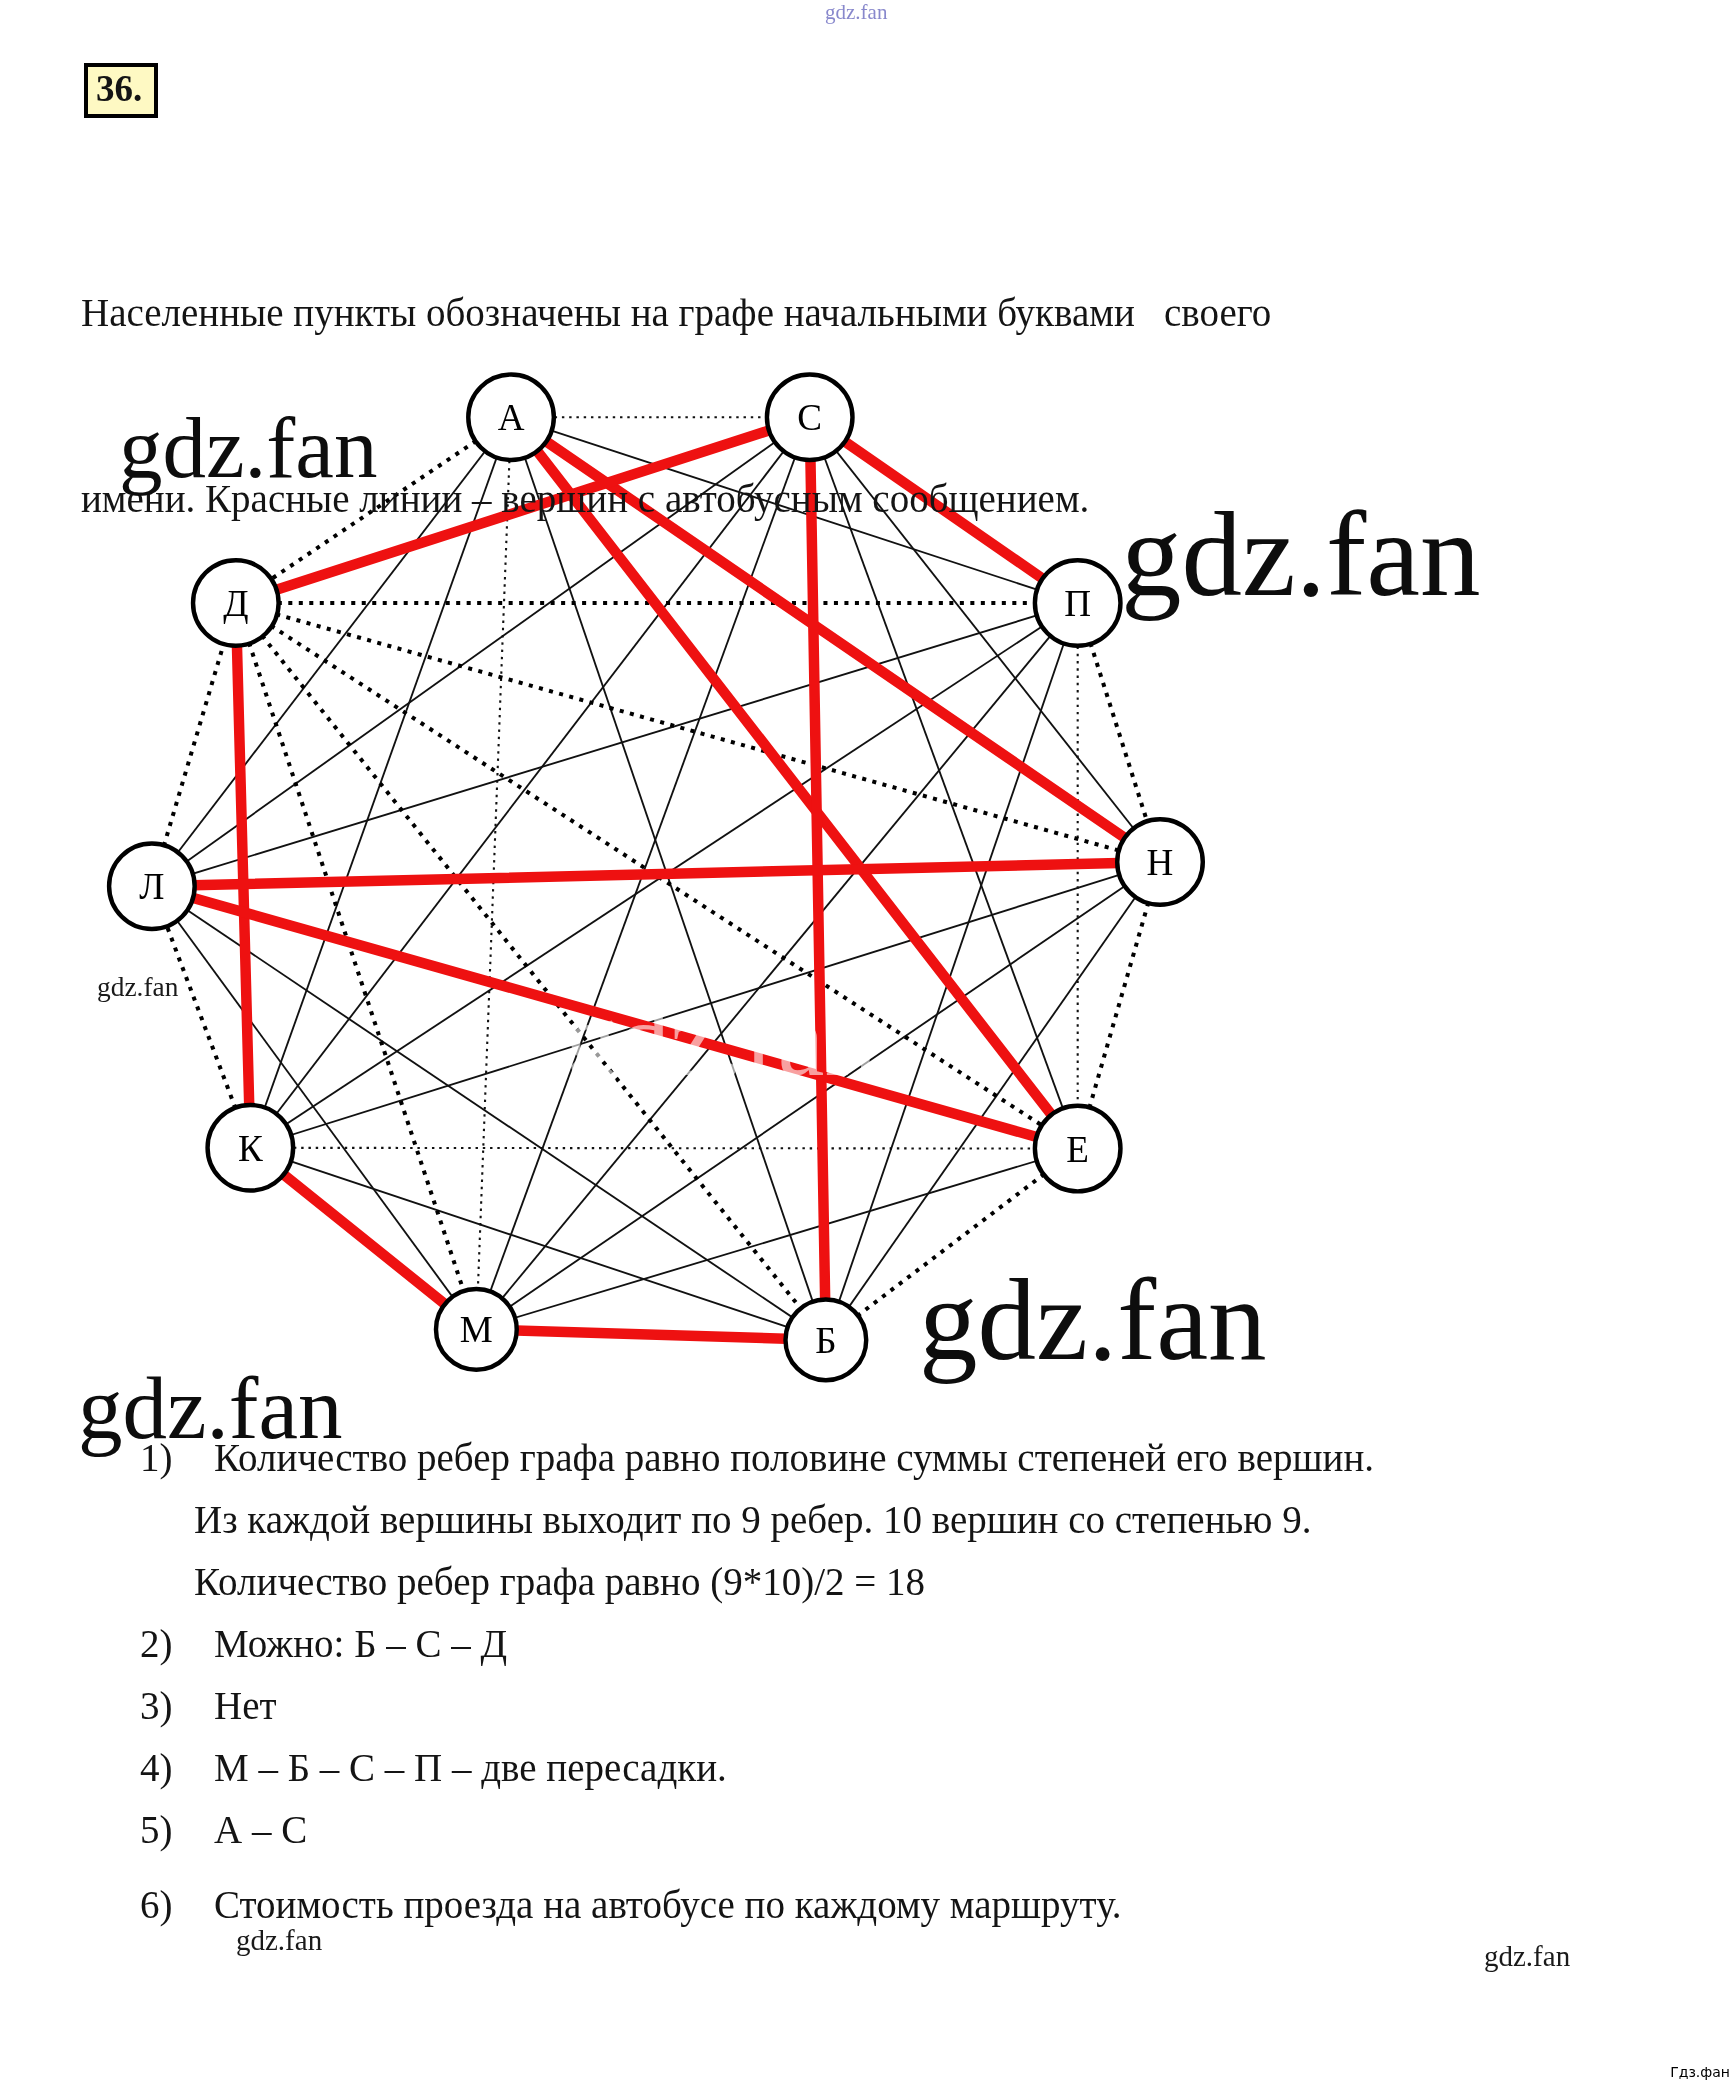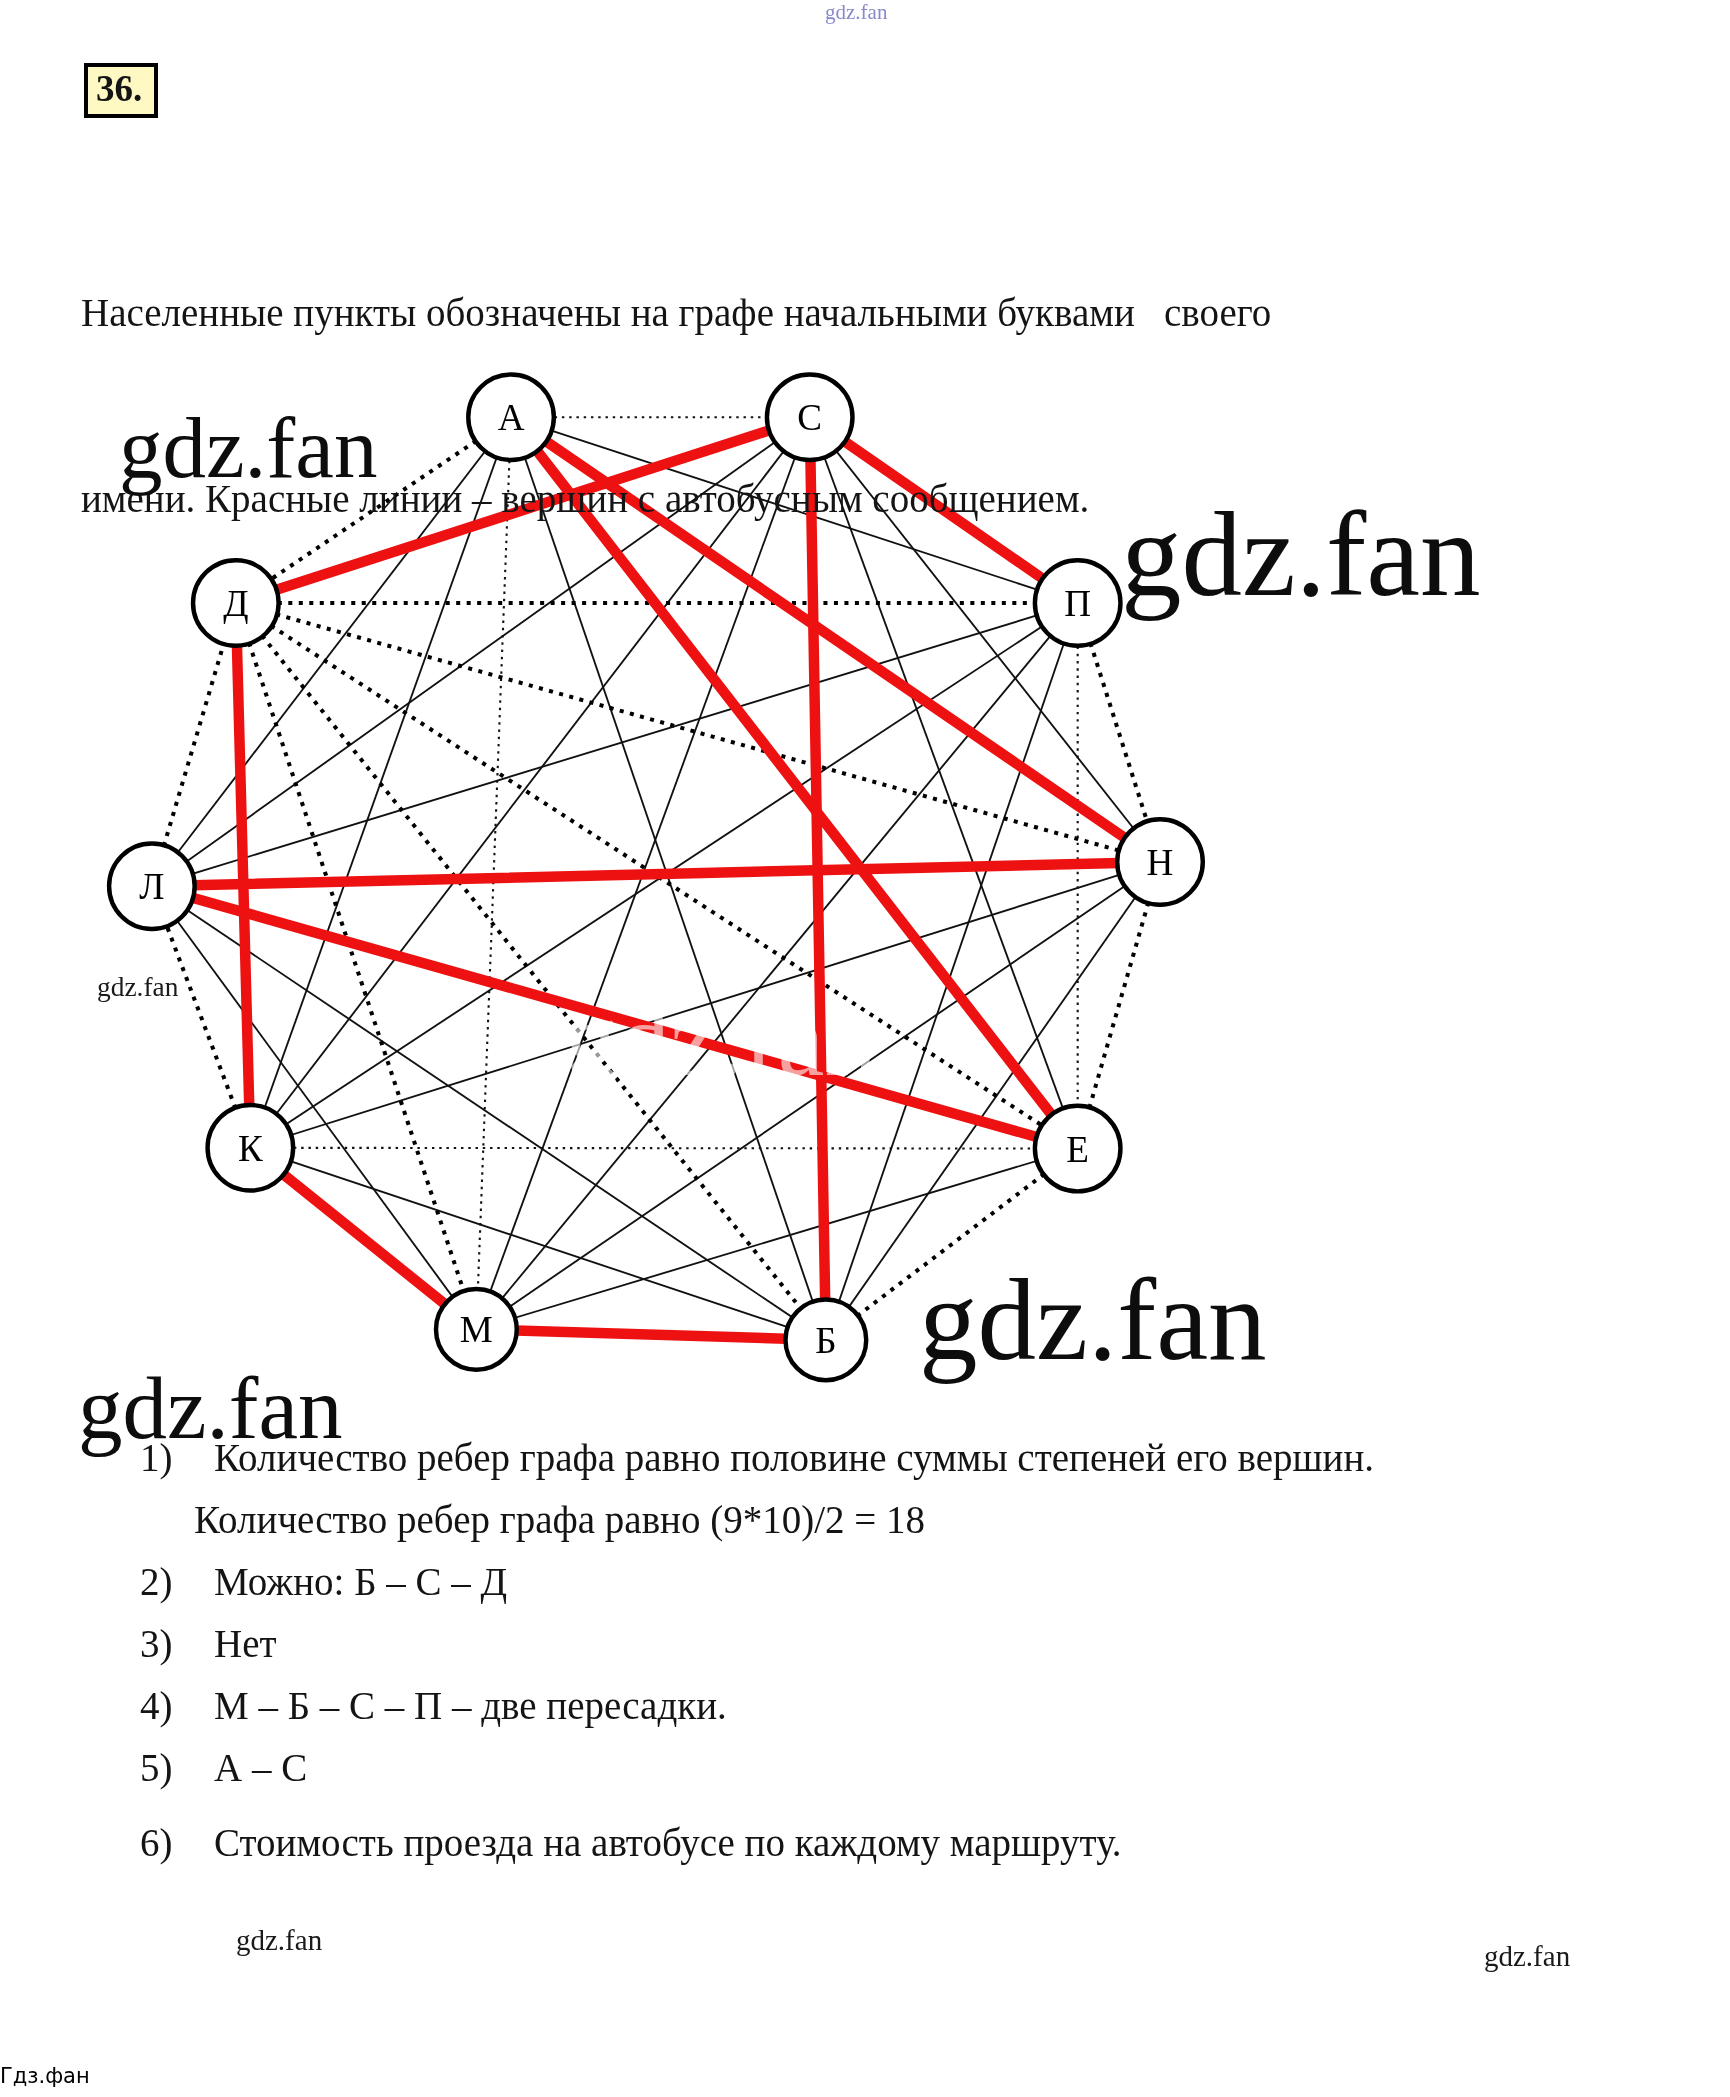--- a/index.html
+++ b/index.html
@@ -33,22 +33,22 @@
     font-family:Liberation Serif, serif;
     line-height:1;white-space:nowrap;
   }
   #answers{position:absolute;left:140px;top:1427px;width:1453px;font-size:39px;}
   .item .line{line-height:62px;white-space:pre;position:relative;padding-left:74px;}
   .item .line.cont{padding-left:54px;}
   .item .num{position:absolute;left:0;top:0;}
   #answers .item:nth-child(1) .line:nth-child(4){margin-top:8px;}
   #answers .item:last-child{margin-top:13px;}
   #footer{
-    position:absolute;left:0;right:0;top:2064px;text-align:left;
-    font-family:"DejaVu Sans", sans-serif;font-size:21px;color:#000;
+    position:absolute;left:0;right:0;top:2064px;text-align:right;
+    font-family:"DejaVu Sans", sans-serif;font-size:14px;color:#000;
   }
 </style>
 </head>
 <body>
 
 <div id="page">
 
   <svg id="graph-svg" viewBox="0 0 2143 2598">
       <line x1="633" y1="517" x2="1335" y2="747" class="edge-thin"></line>
       <line x1="633" y1="517" x2="188" y2="1098" class="edge-thin"></line>
@@ -154,20 +154,21 @@
       <div class="wm" style="left: 565px; top: 987px; font-size: 105px; color: rgb(255, 255, 255); opacity: 0.6;">gdz.fan</div>
       <div class="wm" style="left: 919px; top: 1261px; font-size: 117px; color: rgb(13, 13, 13); opacity: 1;">gdz.fan</div>
       <div class="wm" style="left: 78px; top: 1364px; font-size: 89px; color: rgb(13, 13, 13); opacity: 1;">gdz.fan</div>
       <div class="wm" style="left: 236px; top: 1926px; font-size: 29px; color: rgb(26, 26, 26); opacity: 1;">gdz.fan</div>
       <div class="wm" style="left: 1484px; top: 1942px; font-size: 29px; color: rgb(26, 26, 26); opacity: 1;">gdz.fan</div>
     </div>
 
   <div id="answers">
       <div class="item">
         <div class="line"><span class="num">1)</span>Количество ребер графа равно половине суммы степеней его вершин.</div>
+        <div class="line cont">Из каждой вершины выходит по 9 ребер. 10 вершин со степенью 9.</div>
         <div class="line cont">Количество ребер графа равно (9*10)/2 = 18</div>
       </div>
       <div class="item">
         <div class="line"><span class="num">2)</span>Можно: Б – С – Д</div>
       </div>
       <div class="item">
         <div class="line"><span class="num">3)</span>Нет</div>
       </div>
       <div class="item">
         <div class="line"><span class="num">4)</span>М – Б – С – П – две пересадки.</div>

